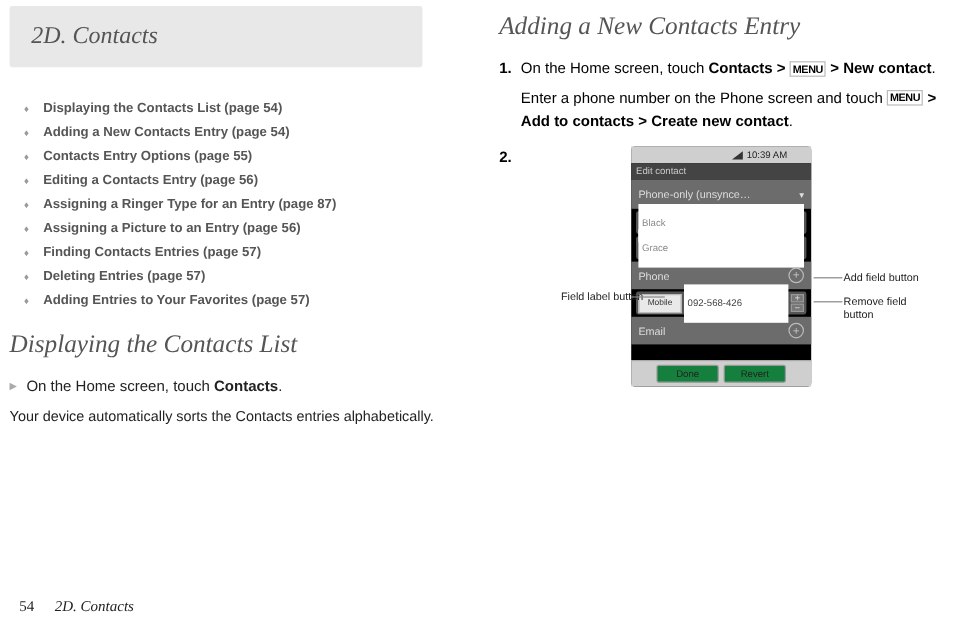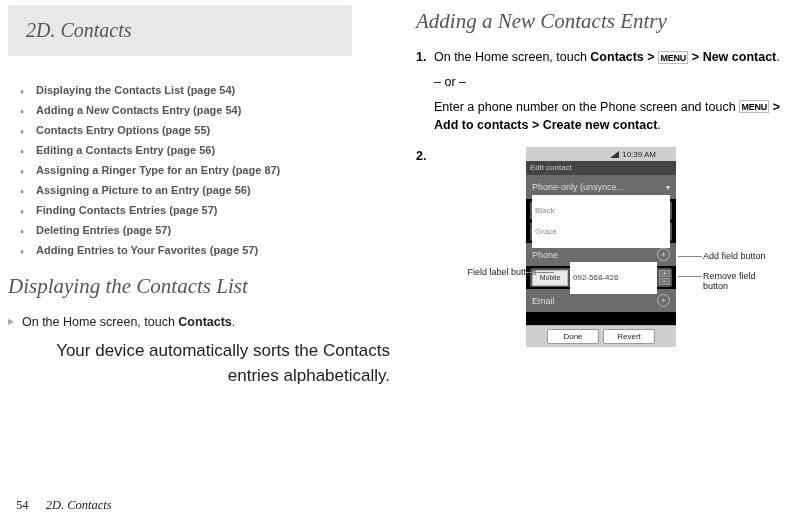--- a/index.html
+++ b/index.html
@@ -69,25 +69,24 @@
     }
     .arrow-line::before {
       content: "▶";
       color: #aaa;
       font-size: 8px;
       position: absolute;
       left: -14px; top: 3px;
     }
 
     .body-text {
-      font-size: 17px;
+      font-size: 12px;
       line-height: 1.45;
       color: #222;
       margin: 6px 0;
-      text-align: right;
     }
 
     ol.steps { list-style: none; padding-left: 0; margin-top: 14px; }
     ol.steps > li {
       font-size: 12.5px;
       line-height: 1.5;
       margin-bottom: 12px;
       padding-left: 18px;
       position: relative;
     }
@@ -173,21 +172,21 @@
       width:11px;height:7px;background:#777;color:#ddd;font-size:8px;
       display:flex;align-items:center;justify-content:center;border:1px solid #999;
       line-height:0.5;
     }
     .phone .bottombar {
       position:absolute;bottom:0;left:0;right:0;height:22px;
       background:#cfcfcf;display:flex;gap:4px;justify-content:center;
       align-items:center;border-top:1px solid #aaa;
     }
     .phone .btn {
-      width:52px;height:15px;background:#ffffff;border:1px solid #999;
+      width:52px;height:15px;background:#15803d;border:1px solid #999;
       font-size:8px;color:#222;display:flex;align-items:center;justify-content:center;
       border-radius:2px;
     }
 
     
     .callout {
       position:absolute; font-size:9px; color:#222; line-height:1.15;
       width:72px;
     }
     .callout .line {
@@ -229,21 +228,20 @@
     <p class="body-text">Your device automatically sorts the Contacts entries alphabetically.</p>
   </div>
 
   <div class="col col-right">
     <h2 class="section-title">Adding a New Contacts Entry</h2>
 
     <ol class="steps">
       <li>
         <span class="num">1.</span>
         <span>On the Home screen, touch </span><span class="bold">Contacts</span><span class="bold"> &gt; </span><span class="menu-tag">MENU</span><span class="bold"> &gt; </span><span class="bold">New contact</span><span>.</span>
-        <div class="sub-p">– or –</div>
         <div class="sub-p">
           <span>Enter a phone number on the Phone screen and touch </span><span class="menu-tag">MENU</span><span class="bold"> &gt; </span><span class="bold">Add to contacts</span><span class="bold"> &gt; </span><span class="bold">Create new contact</span><span>.</span>
         </div>
       </li>
       <li>
         <span class="num">2.</span>
       </li>
     </ol>
 
     <div class="phone-wrap">

